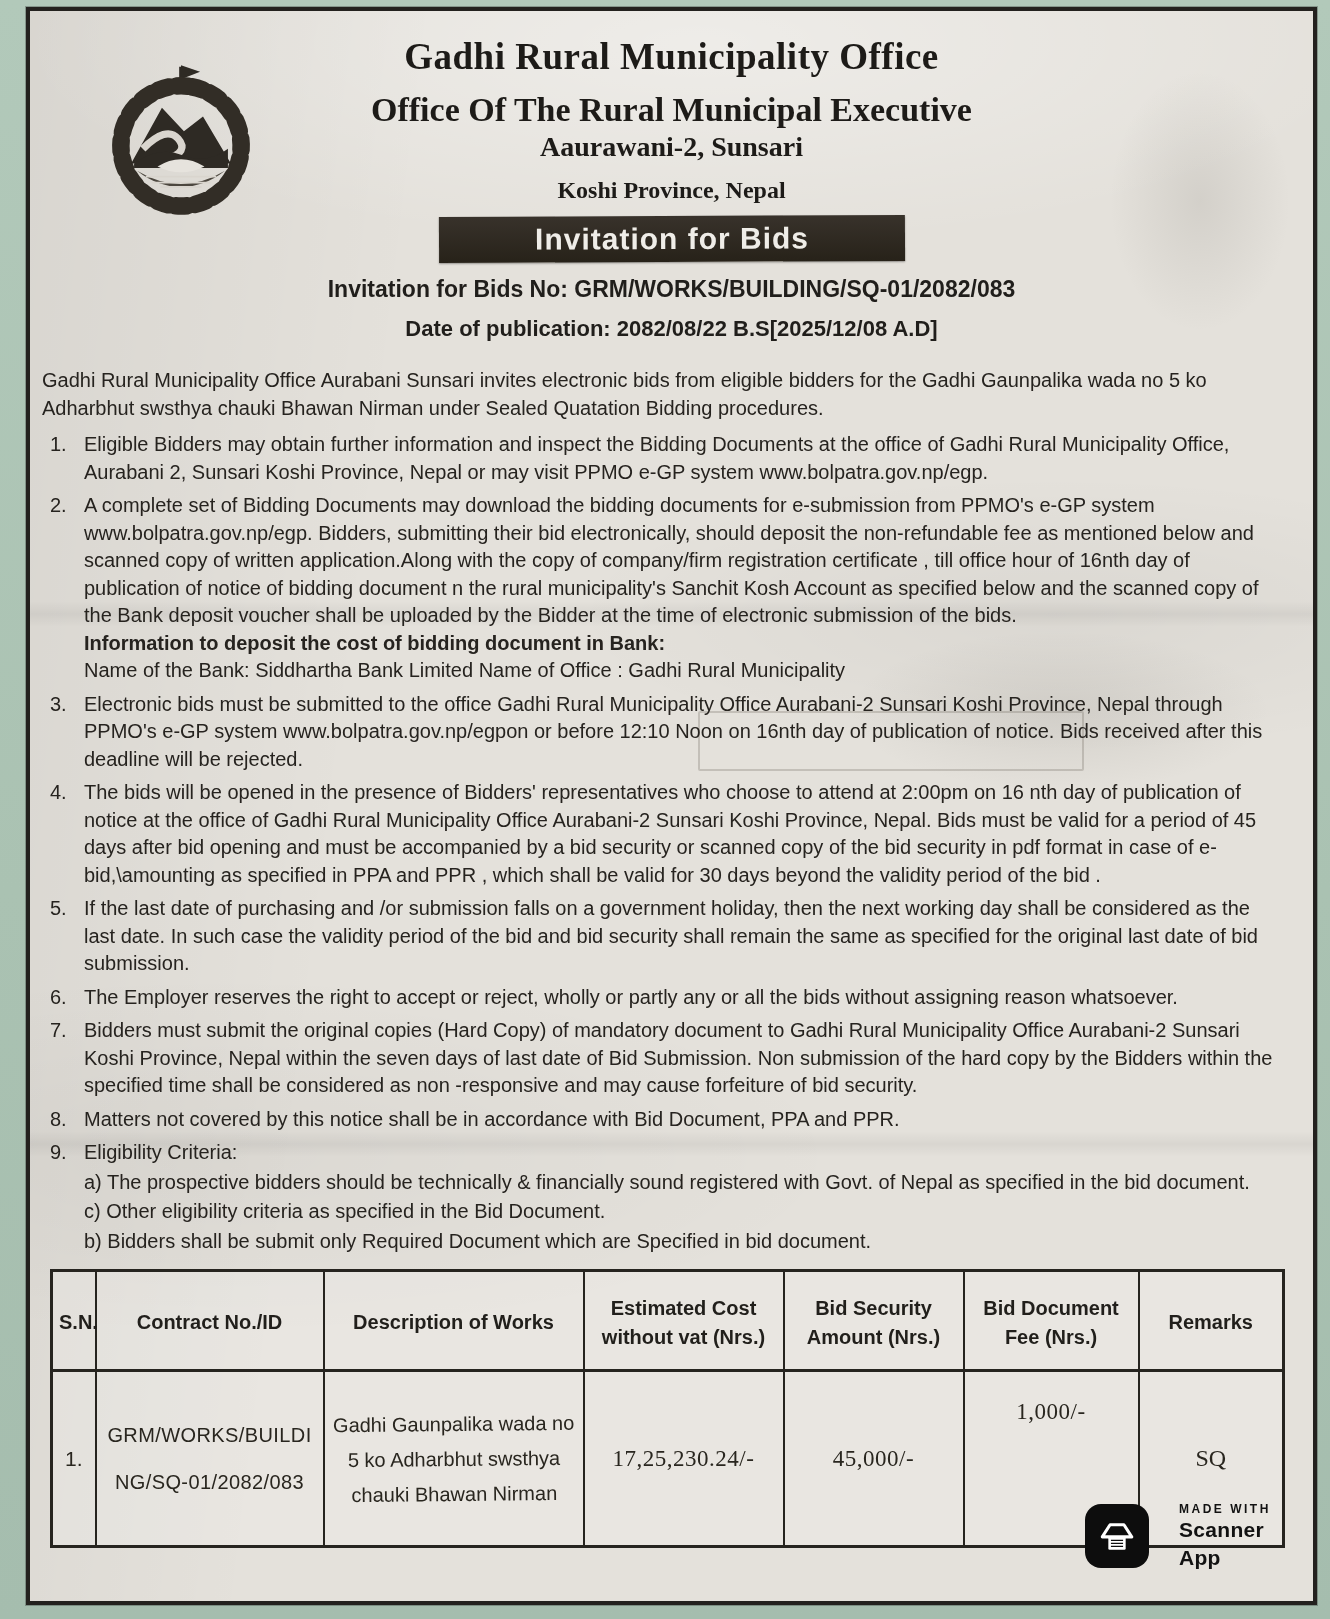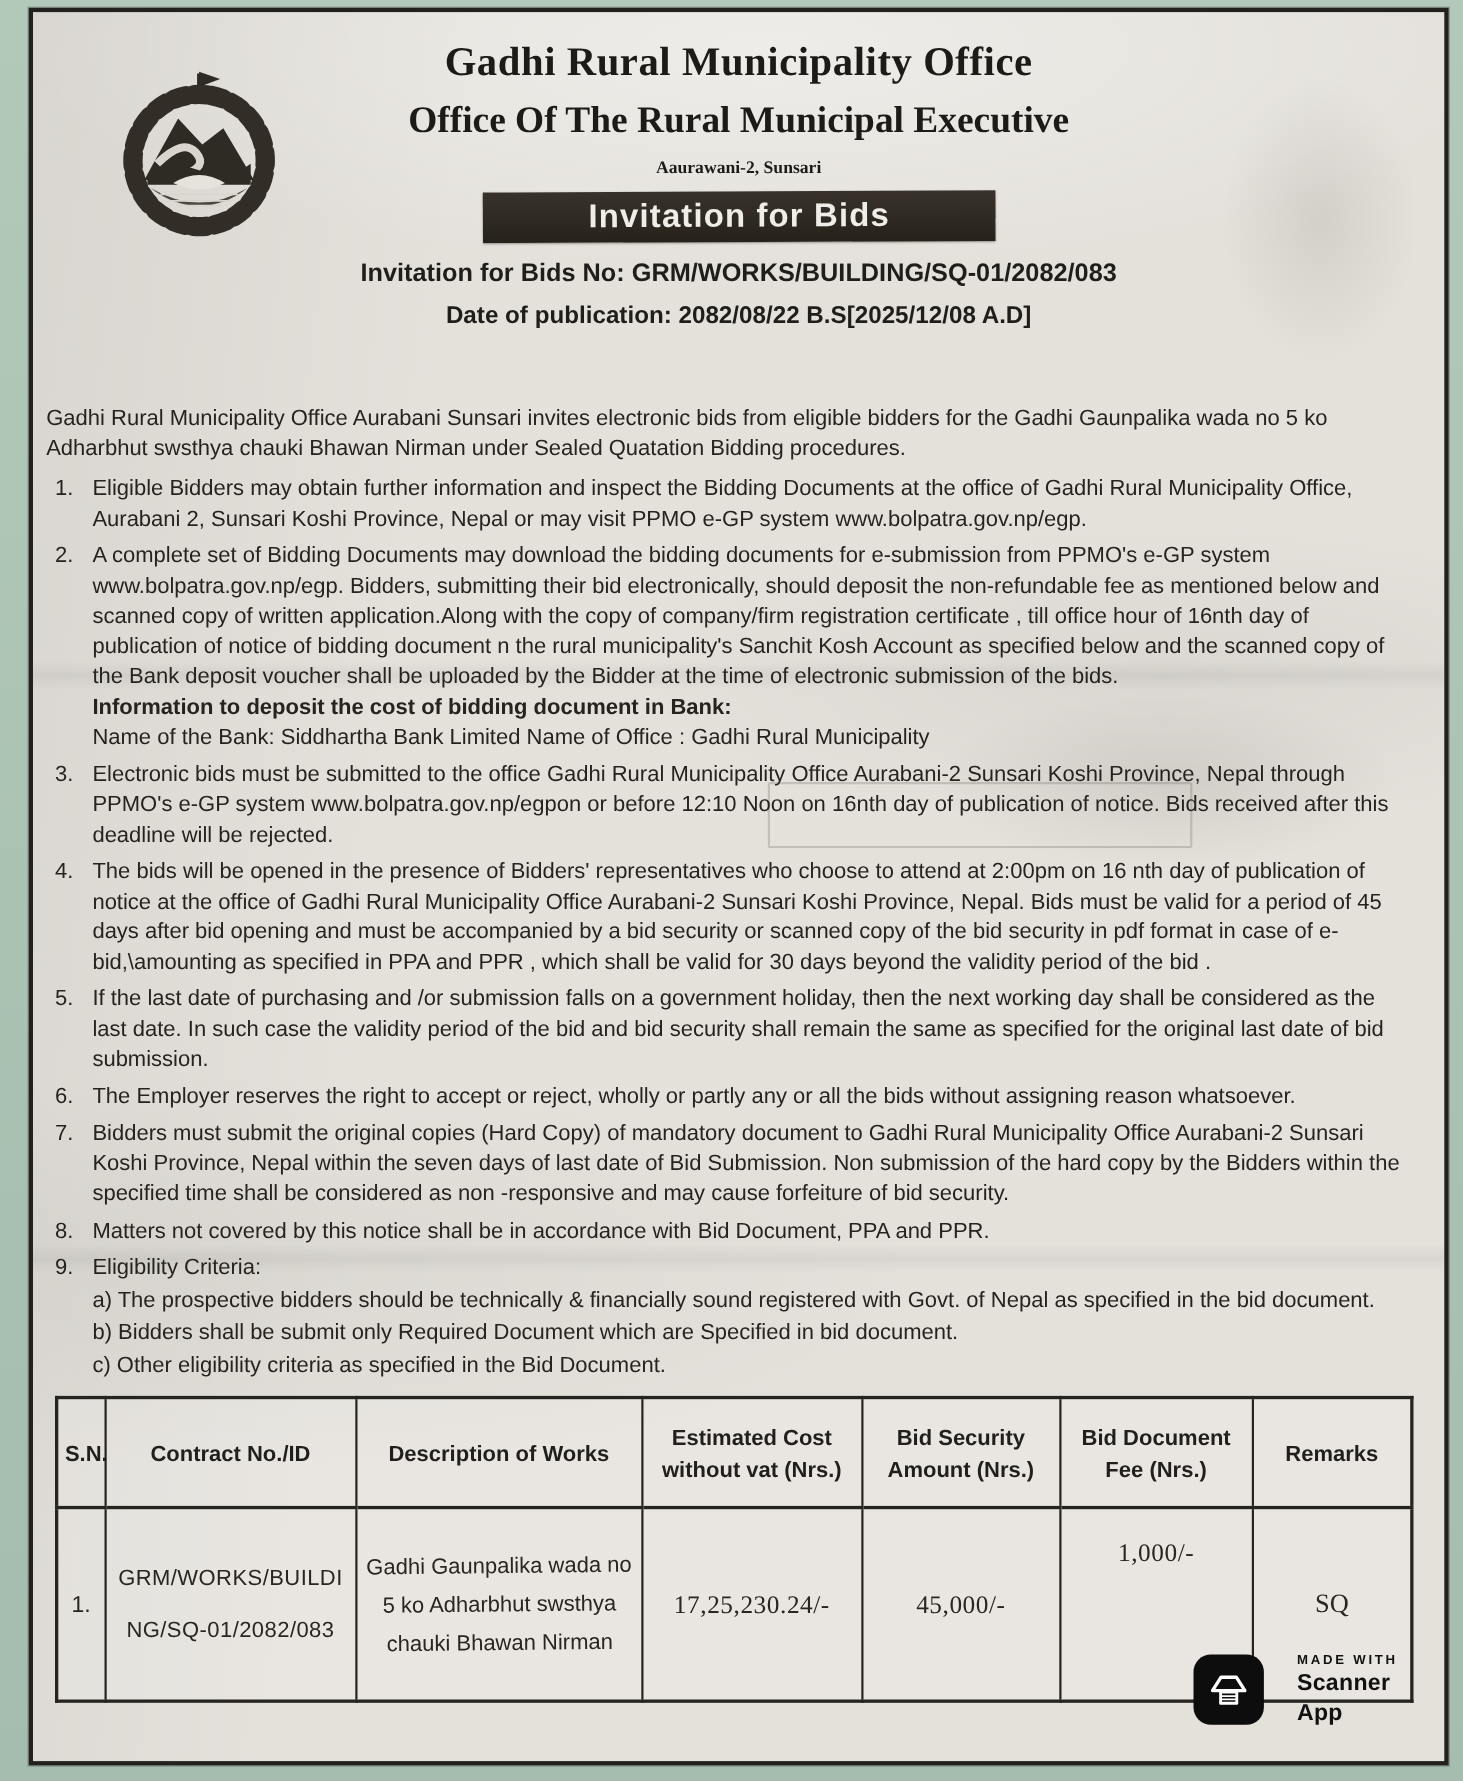--- a/index.html
+++ b/index.html
@@ -18,21 +18,21 @@
   .crease{position:absolute;left:0;right:0;height:26px;
     background:linear-gradient(180deg,transparent,rgba(0,0,0,.05) 50%,transparent);pointer-events:none;}
   .ghost-box{position:absolute;border:2px solid rgba(110,104,94,.28);border-radius:2px;}
   .ghost-smudge{position:absolute;background:radial-gradient(closest-side,rgba(90,86,78,.12),transparent);}
 
   
   .logo{position:absolute;left:62px;top:44px;width:178px;height:176px;}
   .hdr{position:absolute;left:0;right:0;top:24px;text-align:center;color:#1d1b18;}
   .t1{font-family:"Liberation Serif",serif;font-weight:700;font-size:37px;letter-spacing:.5px;}
   .t2{font-family:"Liberation Serif",serif;font-weight:700;font-size:34px;margin-top:13px;}
-  .t3{font-family:"Liberation Serif",serif;font-weight:700;font-size:16px;margin-top:15px;}
+  .t3{font-family:"Liberation Serif",serif;font-weight:700;font-size:28px;margin-top:2px;}
   .t4{font-family:"Liberation Serif",serif;font-weight:700;font-size:24px;margin-top:14px;}
   .banner{margin:12px auto 0;width:466px;height:46px;line-height:46px;
     background:linear-gradient(180deg,#38322b,#272219);color:#efede8;
     font-weight:700;font-size:30px;letter-spacing:1px;text-align:center;
     transform:rotate(-.25deg);box-shadow:0 1px 2px rgba(0,0,0,.35);}
   .bidno{margin-top:14px;font-weight:700;font-size:23px;color:#201e1b;}
   .pubdate{margin-top:13px;font-weight:700;font-size:22px;color:#201e1b;}
 
   
   .content{position:absolute;left:8px;right:30px;top:356px;color:#26231f;
@@ -90,20 +90,21 @@
         <path d="M44 76 Q60 66 76 76 Q60 84 44 76 Z" fill="#e6e3dd"></path>
         <path d="M30 79 Q60 97 90 79 Q76 90 60 90 Q44 90 30 79 Z" fill="#4c473f"></path>
         <path d="M36 83 H84 M40 87 H80 M46 90 H74" stroke="#d9d5ce" stroke-width="1.2" fill="none"></path>
       </svg>
     </div>
 
     <div class="hdr">
       <div class="t1">Gadhi Rural Municipality Office</div>
       <div class="t2">Office Of The Rural Municipal Executive</div>
       <div class="t3">Aaurawani-2, Sunsari</div>
+      <div class="t4">Koshi Province, Nepal</div>
       <div class="banner">Invitation for Bids</div>
       <div class="bidno">Invitation for Bids No: GRM/WORKS/BUILDING/SQ-01/2082/083</div>
       <div class="pubdate">Date of publication: 2082/08/22 B.S[2025/12/08 A.D]</div>
     </div>
 
     <div class="content">
       <p class="intro">Gadhi Rural Municipality Office Aurabani Sunsari invites electronic bids from eligible bidders for the Gadhi Gaunpalika wada no 5 ko Adharbhut swsthya chauki Bhawan Nirman under Sealed Quatation Bidding procedures.</p>
 
       <div class="item">
         <span class="num">1.</span>
@@ -150,22 +151,22 @@
       </div>
 
       <div class="item">
         <span class="num">9.</span>
         <div class="body">
           <div>Eligibility Criteria:</div>
         </div>
       </div>
       <div class="subs" style="margin-left:46px">
         <div>a) The prospective bidders should be technically &amp; financially sound registered with Govt. of Nepal as specified in the bid document.</div>
+        <div>c) Other eligibility criteria as specified in the Bid Document.</div>
         <div>b) Bidders shall be submit only Required Document which are Specified in bid document.</div>
-        <div>c) Other eligibility criteria as specified in the Bid Document.</div>
       </div>
 
       <table class="bids">
         <colgroup>
           <col style="width:44px">
             <col style="width:228px">
             <col style="width:260px">
           <col style="width:200px">
             <col style="width:180px">
             <col style="width:175px">

